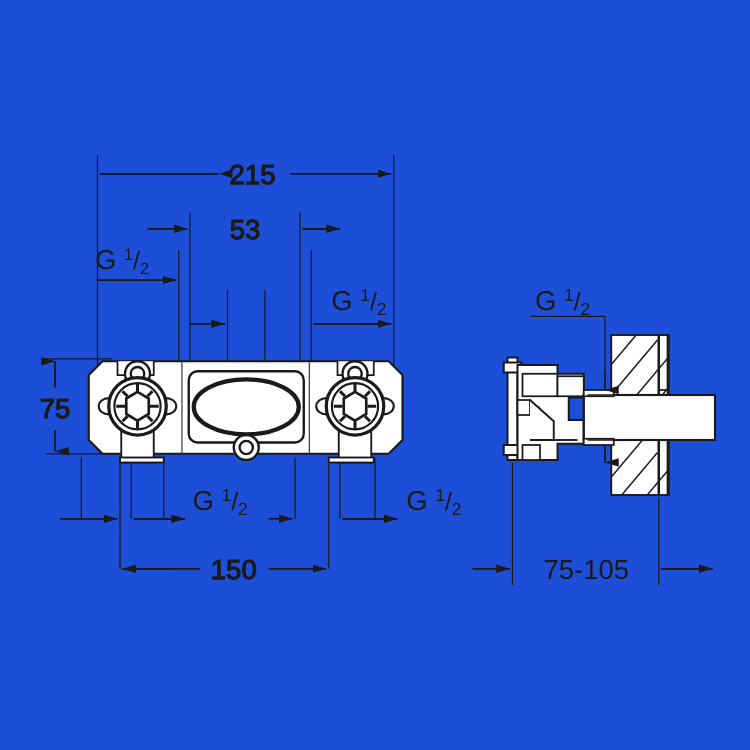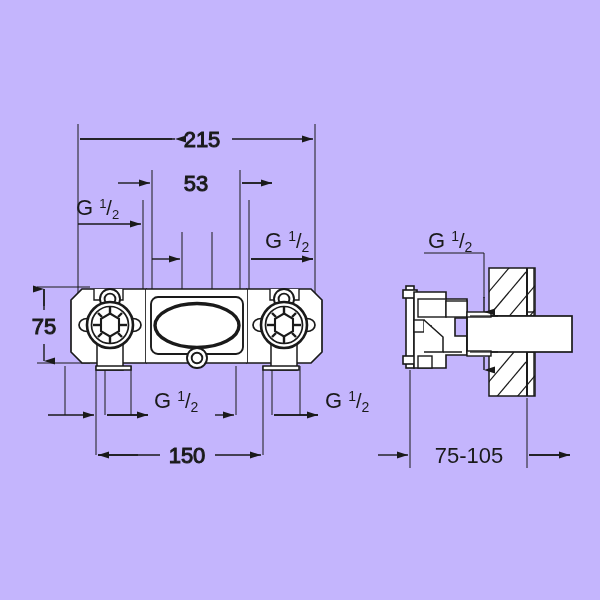--- a/index.html
+++ b/index.html
@@ -10,21 +10,21 @@
   body {
     width: 600px;
     height: 600px;
     font-family: "Liberation Sans", sans-serif;
     overflow: hidden;
   }
   #sheet {
     position: relative;
     width: 600px;
     height: 600px;
-    background: #c4b5fd;
+    background: #1d4ed8;
   }
   #drawing-svg {
     position: absolute;
     left: 0;
     top: 0;
     width: 600px;
     height: 600px;
     display: block;
   }
   .dim-text {

